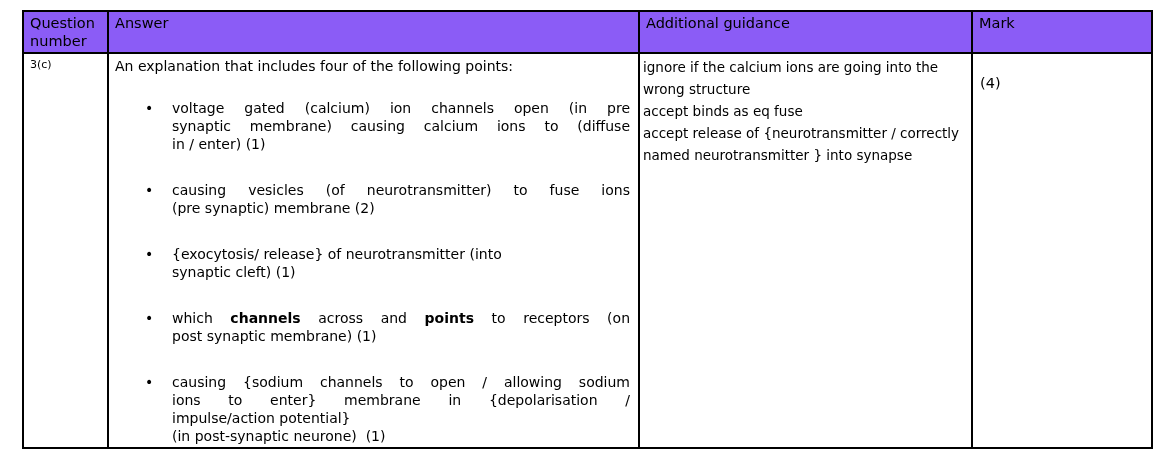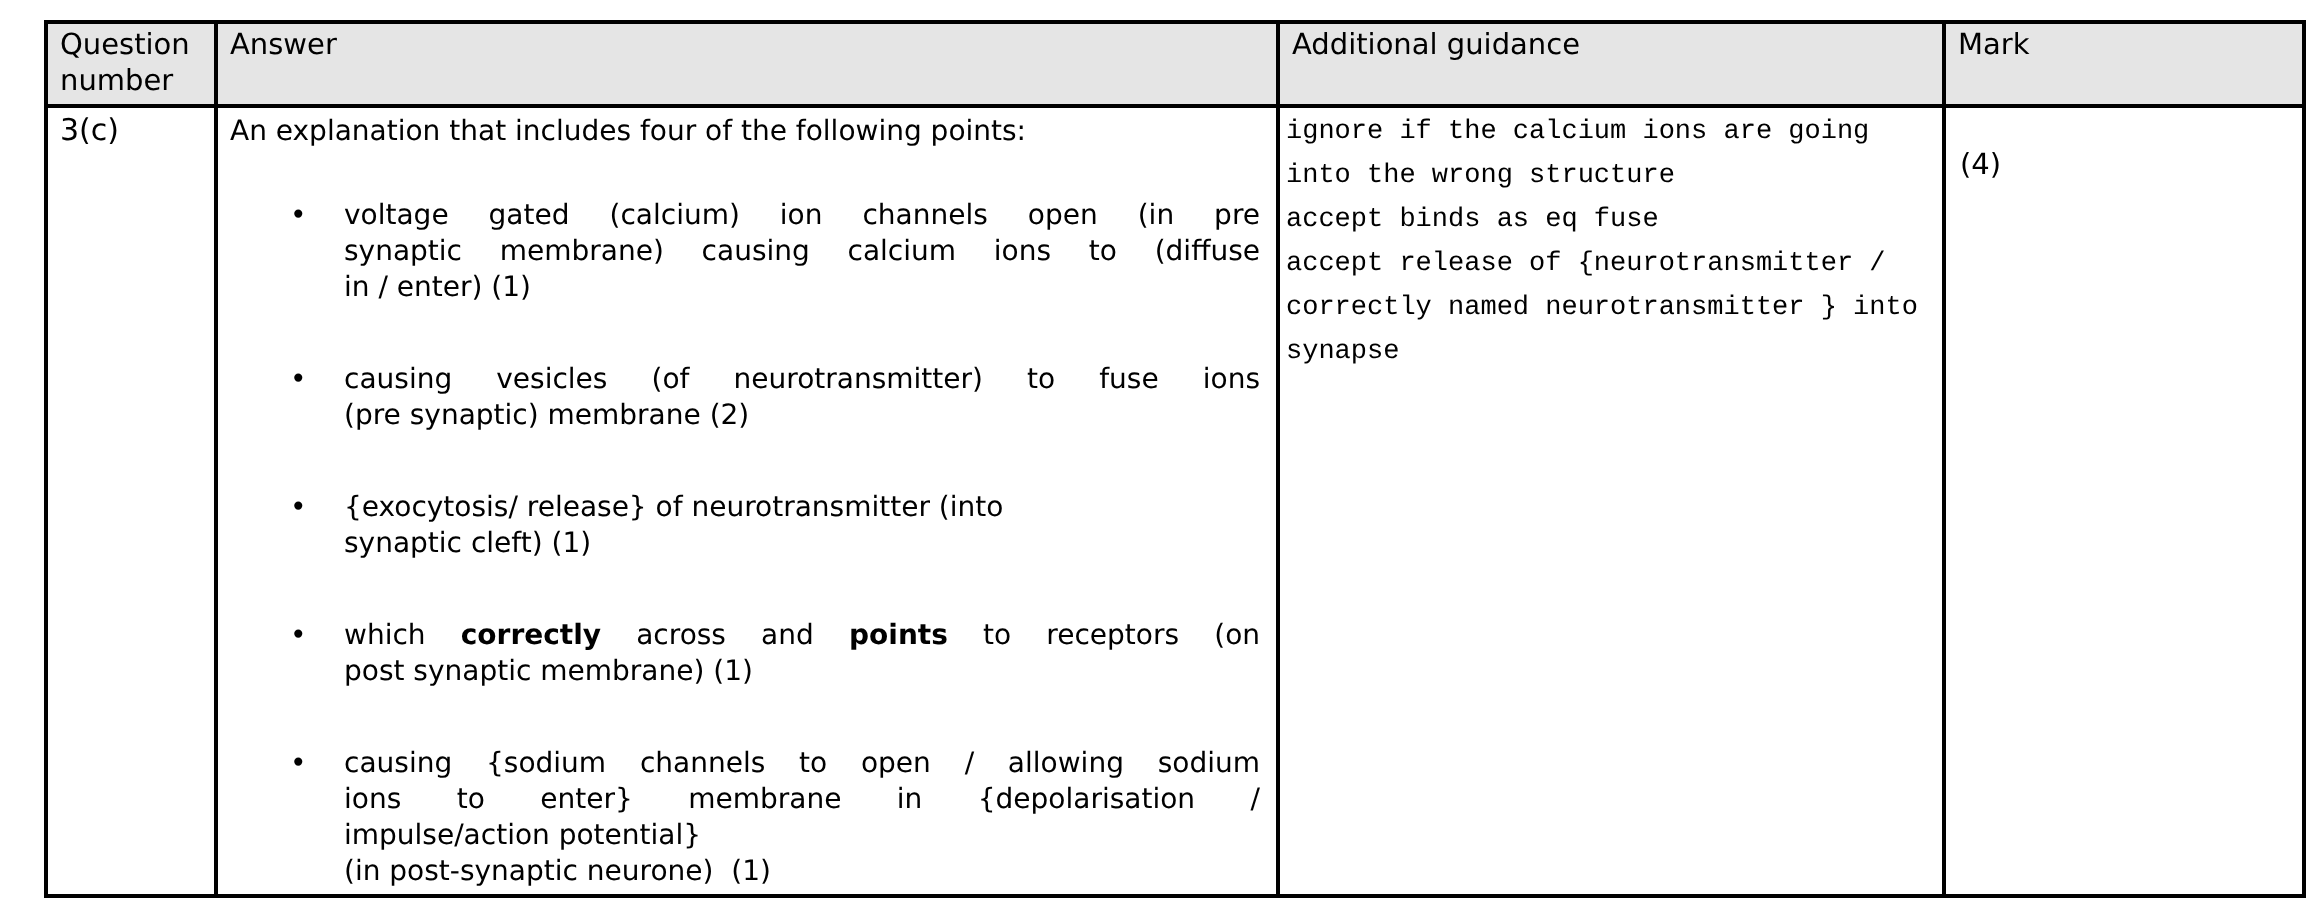--- a/index.html
+++ b/index.html
@@ -18,30 +18,30 @@
     margin: 10px 0 0 22px;
   }
   table.ms th, table.ms td {
     border: 2px solid #000000;
     vertical-align: top;
     text-align: left;
     font-weight: normal;
     overflow: hidden;
   }
   table.ms th {
-    background: #e5e5e5;
+    background: #8b5cf6;
     height: 40px;
     padding: 2px 6px;
     font-size: 14.5px;
     line-height: 18px;
   }
   tr.body-row { height: 395px; }
   td.qnum {
     padding: 2px 6px;
-    font-size: 15px;
+    font-size: 11px;
     line-height: 18px;
   }
   td.answer {
     padding: 3px 8px 2px 6px;
     font-size: 14px;
     line-height: 18px;
   }
   .intro { margin: 0; }
   .bullet {
     position: relative;
@@ -57,21 +57,20 @@
   }
   .line { }
   .line.jl {
     text-align: justify;
     text-align-last: justify;
   }
   td.guidance {
     padding: 2px 3px;
     font-size: 13.5px;
     line-height: 22px;
-    font-family: Liberation Mono, monospace;
   }
   td.guidance p { margin: 0; }
   p.g1 { margin-top: 60px; }
   p.g2 { margin-top: 20px; }
   p.g3 { margin-top: 44px; }
   td.mark {
     padding: 20px 6px 2px 7px;
     font-size: 14.5px;
     line-height: 18px;
   }
@@ -120,21 +119,21 @@
             <div class="bullet">
               <span class="dot">•</span>
               <div>
                 <div class="line">{exocytosis/ release} of neurotransmitter (into</div>
                 <div class="line">synaptic cleft) (1)</div>
               </div>
             </div>
             <div class="bullet">
               <span class="dot">•</span>
               <div>
-                <div class="line jl">which <b>correctly</b> across and <b>points</b> to receptors (on</div>
+                <div class="line jl">which <b>channels</b> across and <b>points</b> to receptors (on</div>
                 <div class="line">post synaptic membrane) (1)</div>
               </div>
             </div>
             <div class="bullet">
               <span class="dot">•</span>
               <div>
                 <div class="line jl">causing {sodium channels to open / allowing sodium</div>
                 <div class="line jl">ions to enter} membrane in {depolarisation /</div>
                 <div class="line">impulse/action potential}</div>
                 <div class="line">(in post-synaptic neurone)&nbsp; (1)</div>

